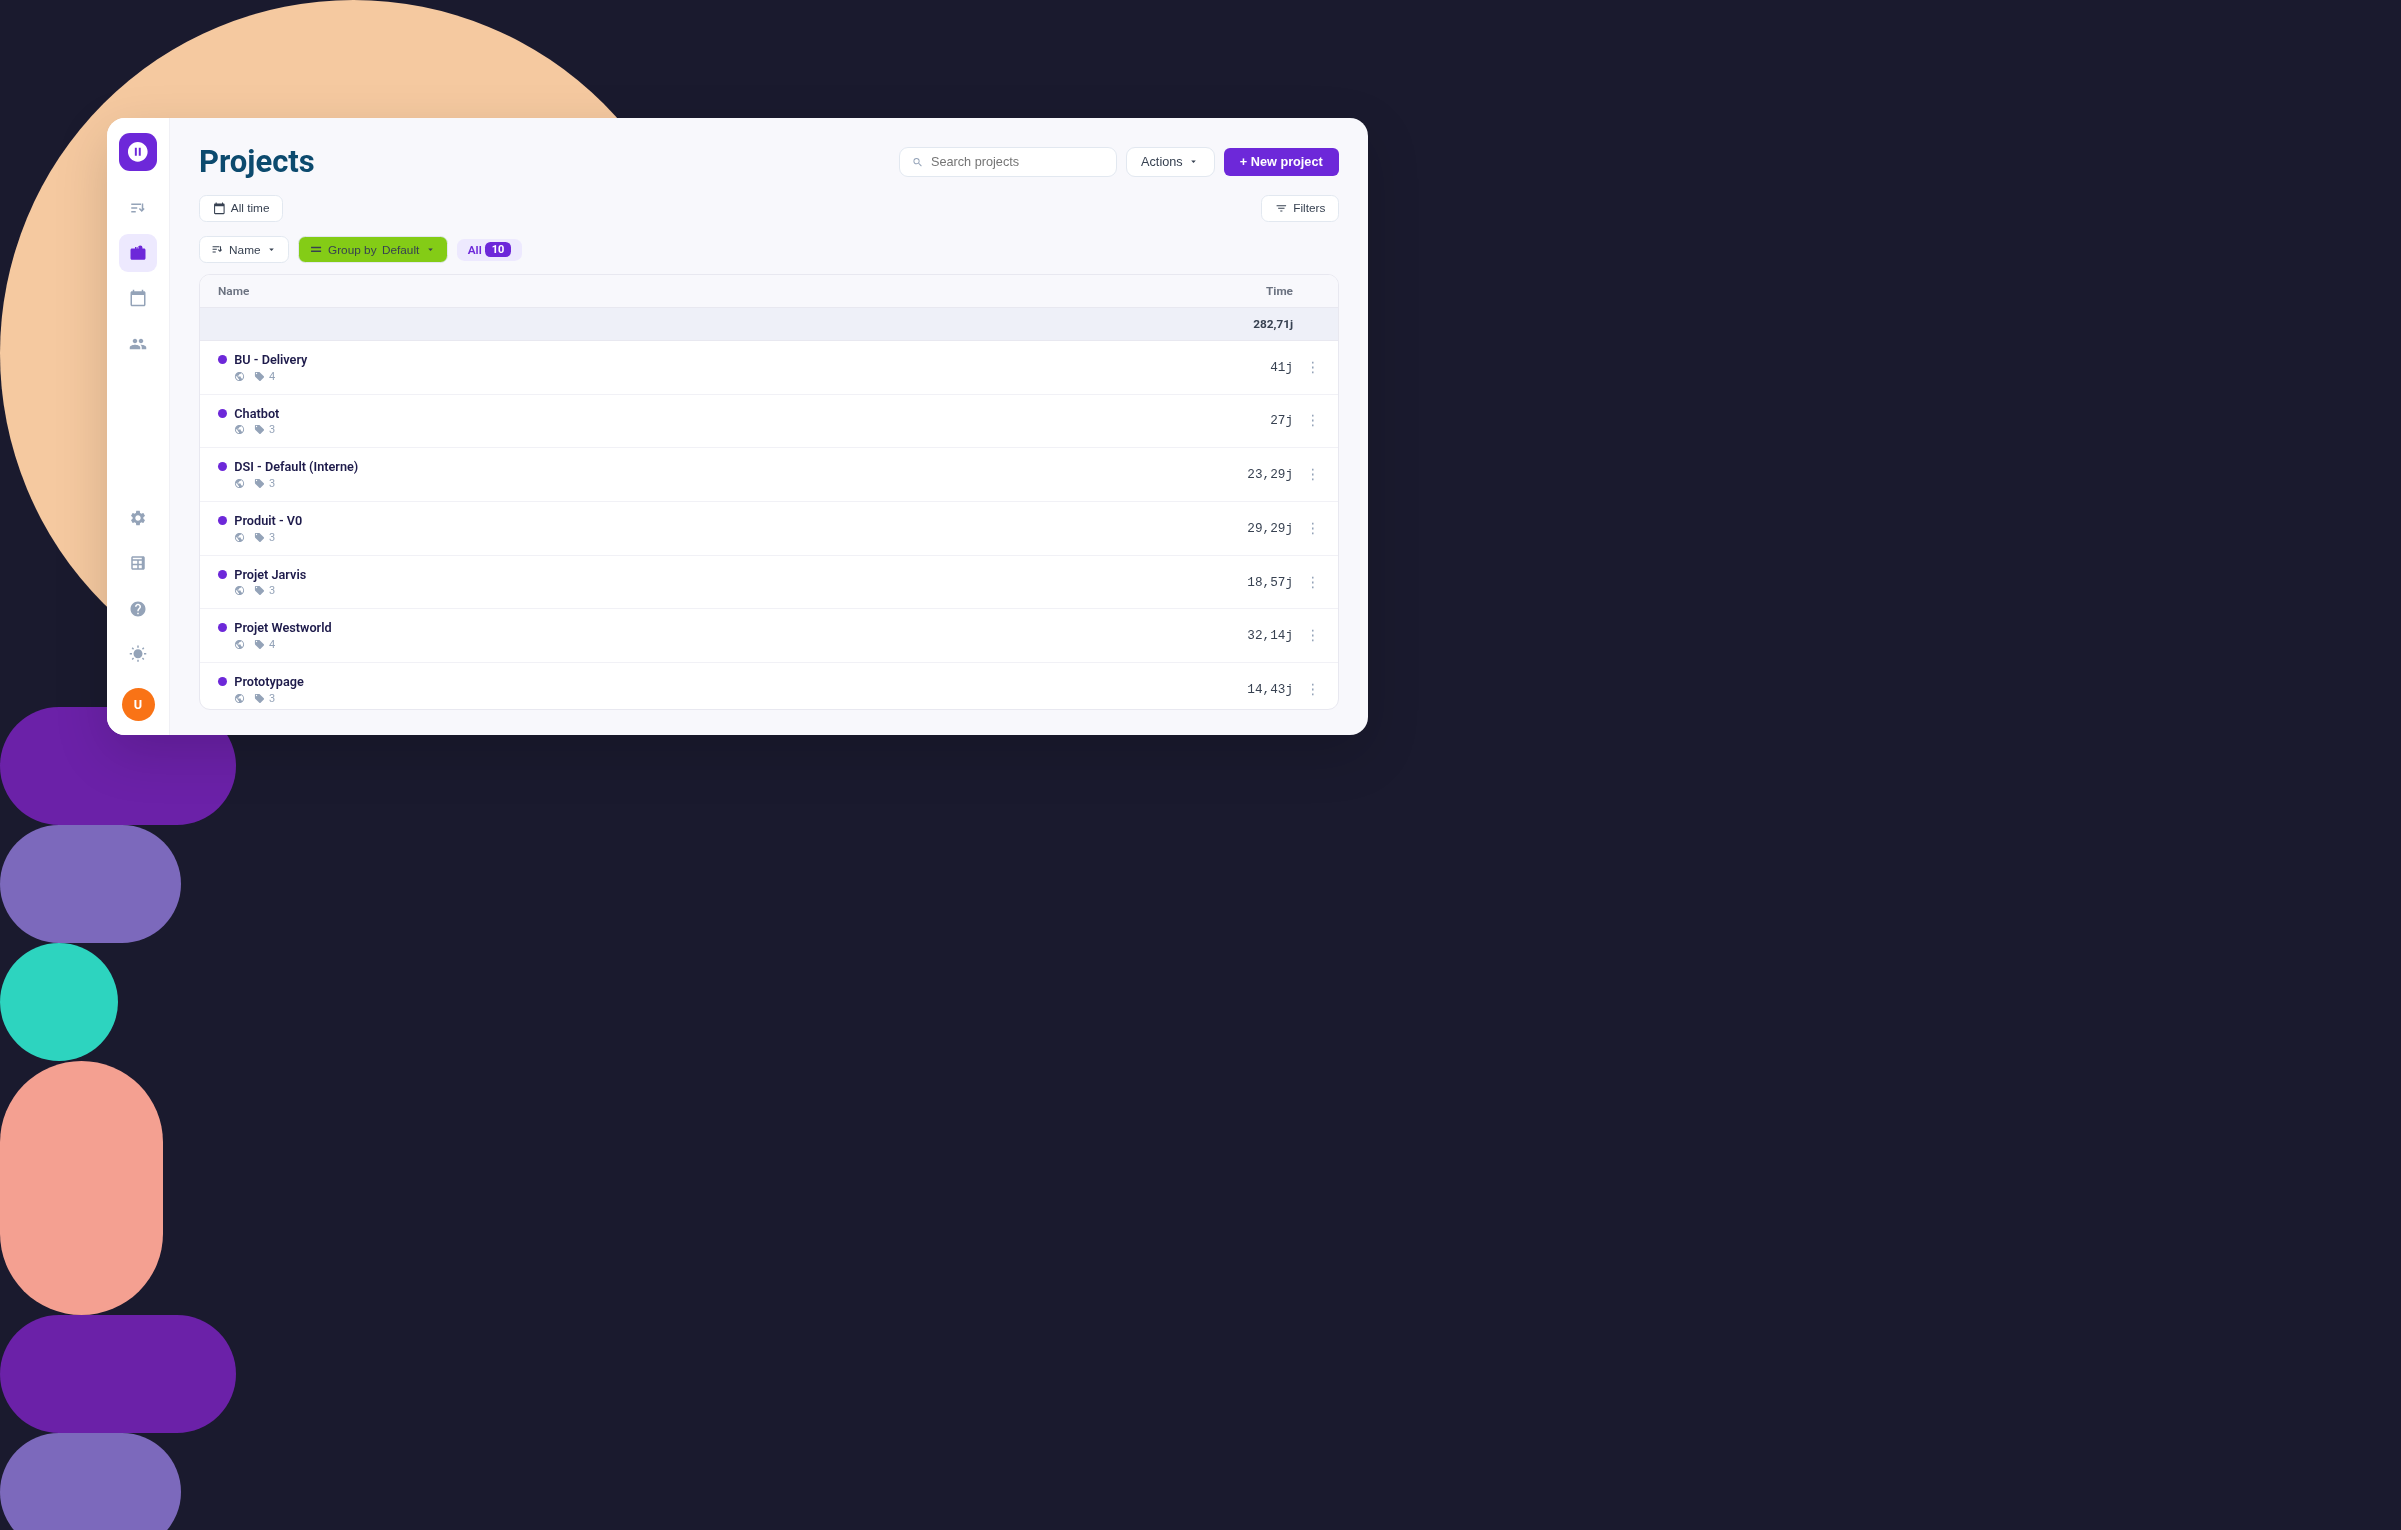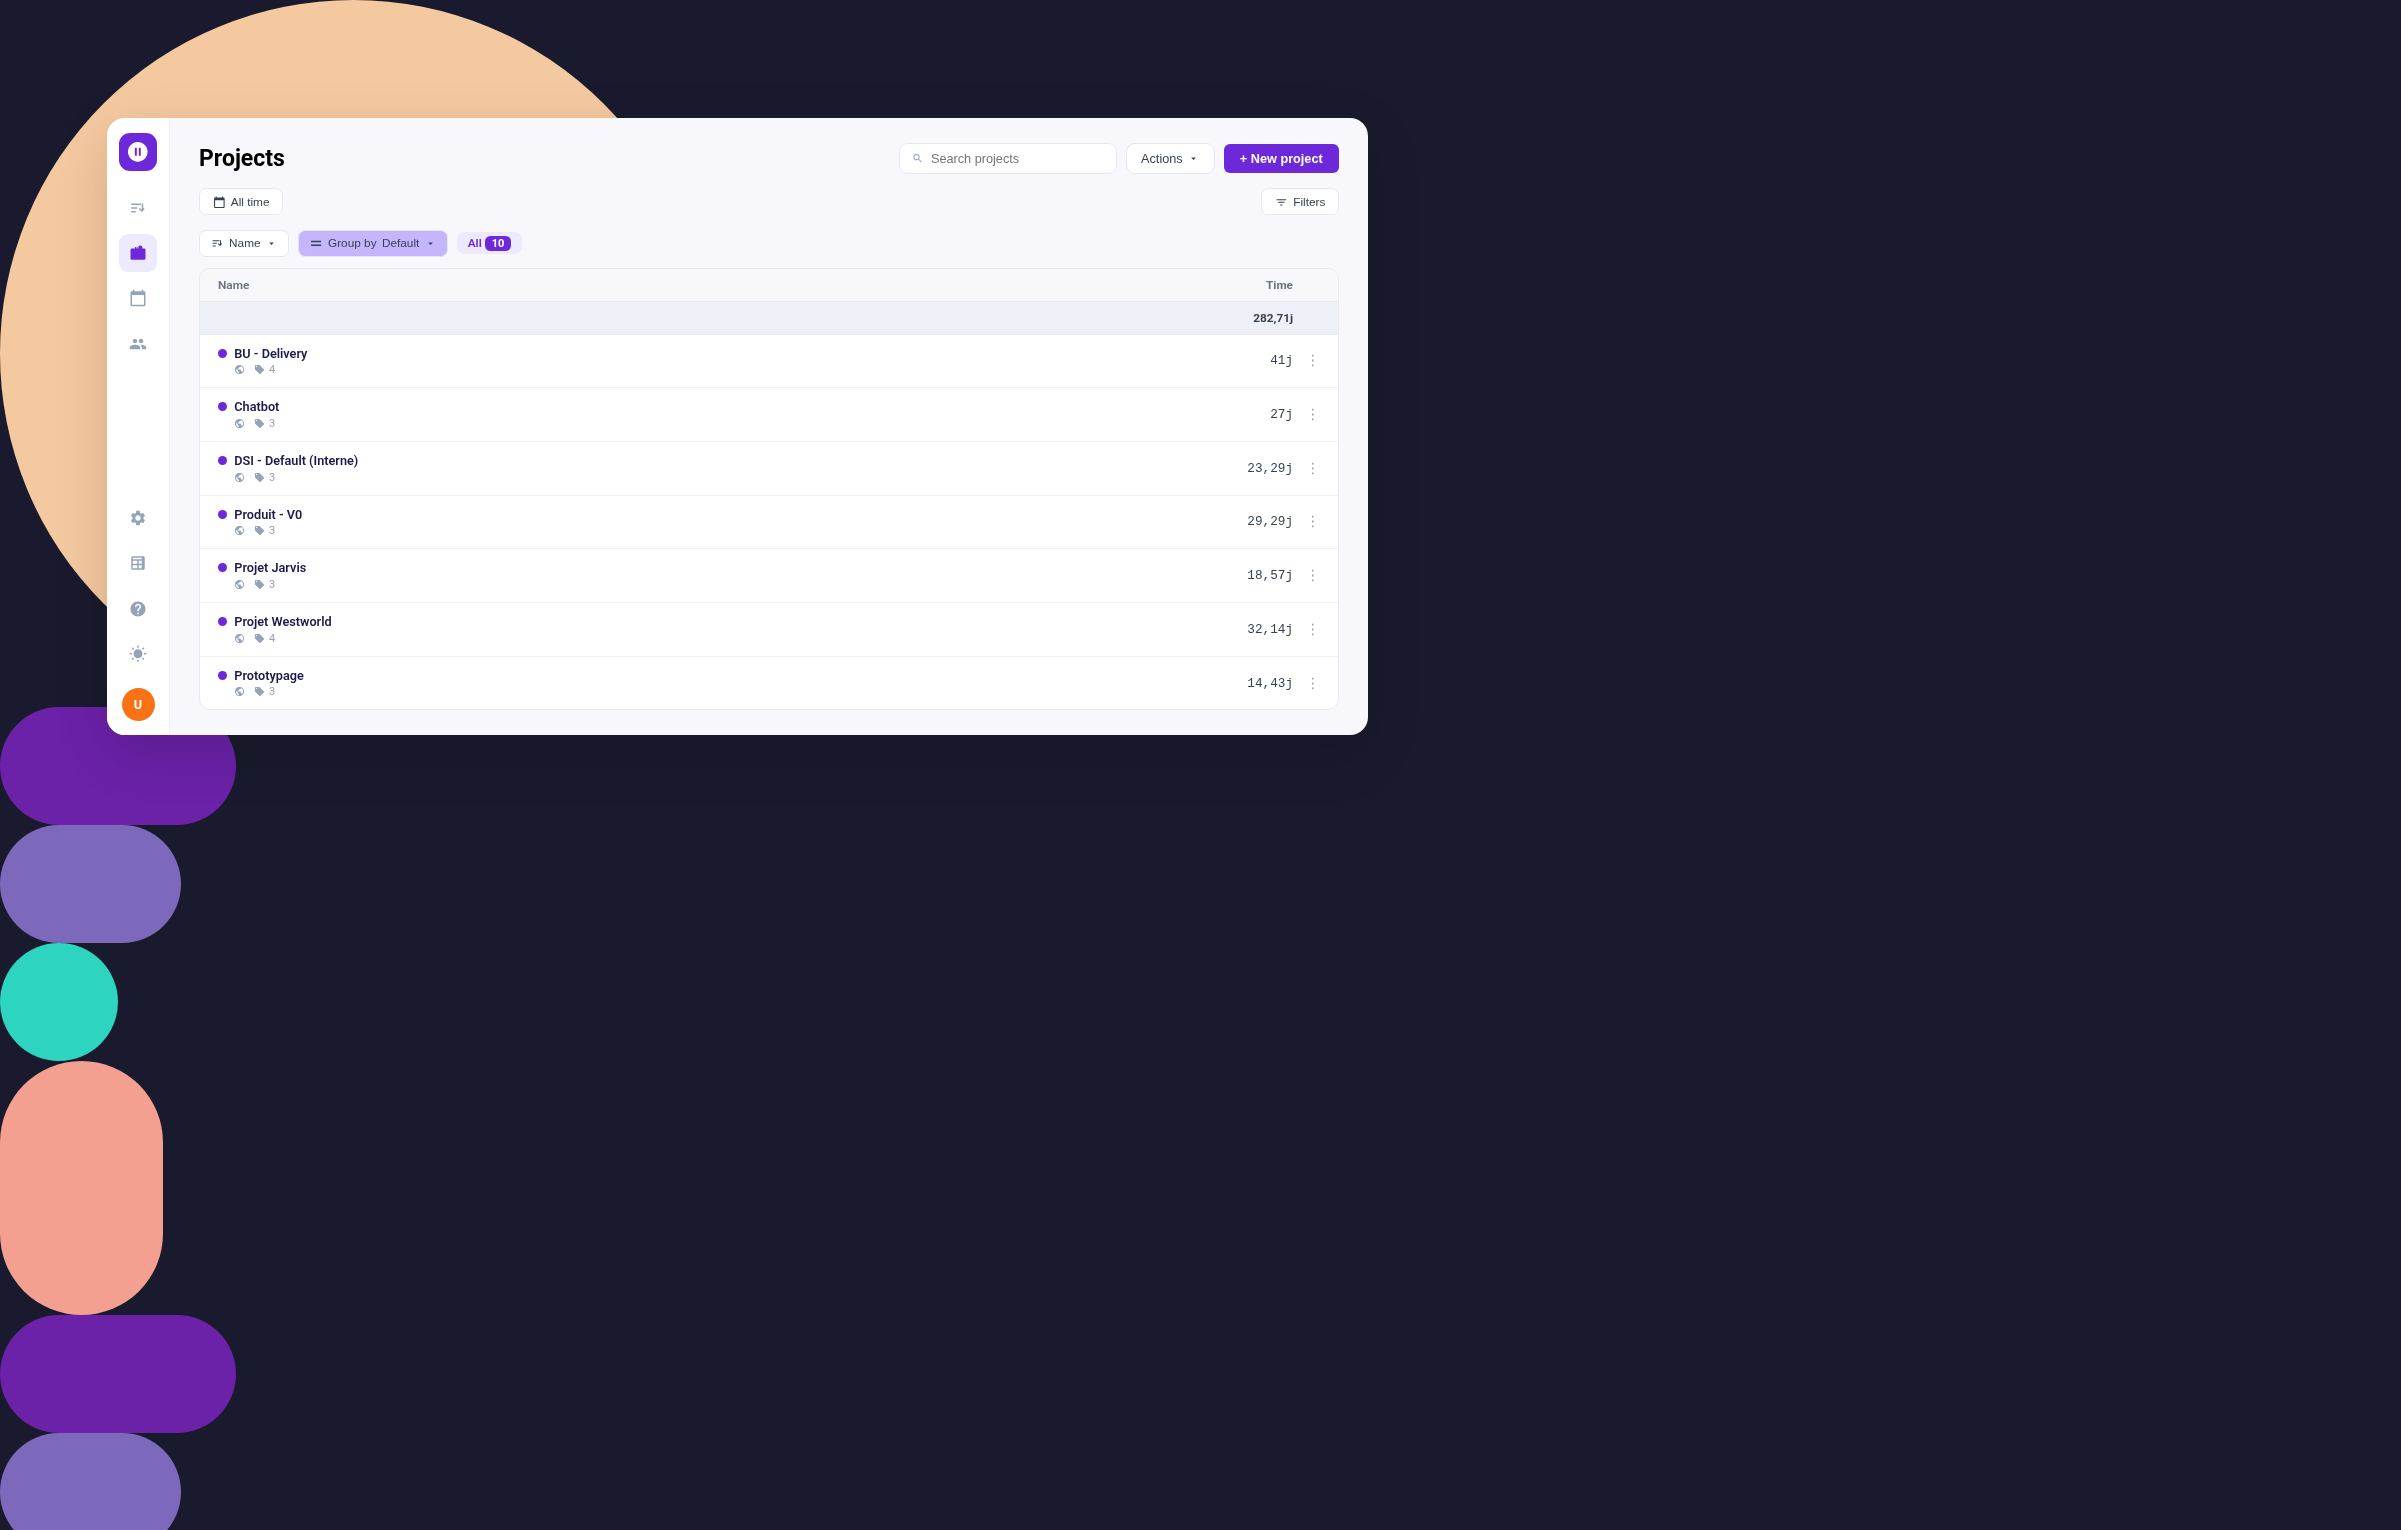--- a/index.html
+++ b/index.html
@@ -119,23 +119,23 @@
     }
 
     
     .header {
       display: flex;
       align-items: center;
       justify-content: space-between;
       margin-bottom: 14.5px;
     }
     .page-title {
-      font-size: 23px;
+      font-size: 31px;
       font-weight: 700;
-      color: #000000;
+      color: #0c4a6e;
     }
     .header-right {
       display: flex;
       align-items: center;
       gap: 9px;
     }
     .search-box {
       display: flex;
       align-items: center;
       background: #ffffff;
@@ -232,21 +232,21 @@
       padding: 5.4px 11px;
       font-size: 11.8px;
       font-weight: 500;
       color: #374151;
       cursor: pointer;
     }
     .btn-group {
       display: flex;
       align-items: center;
       gap: 5.4px;
-      background: #c4b5fd;
+      background: #84cc16;
       border: 0.9px solid #e2e8f0;
       border-radius: 7.3px;
       padding: 5.4px 11px;
       font-size: 11.8px;
       font-weight: 500;
       color: #374151;
       cursor: pointer;
     }
     .badge-all {
       display: flex;

